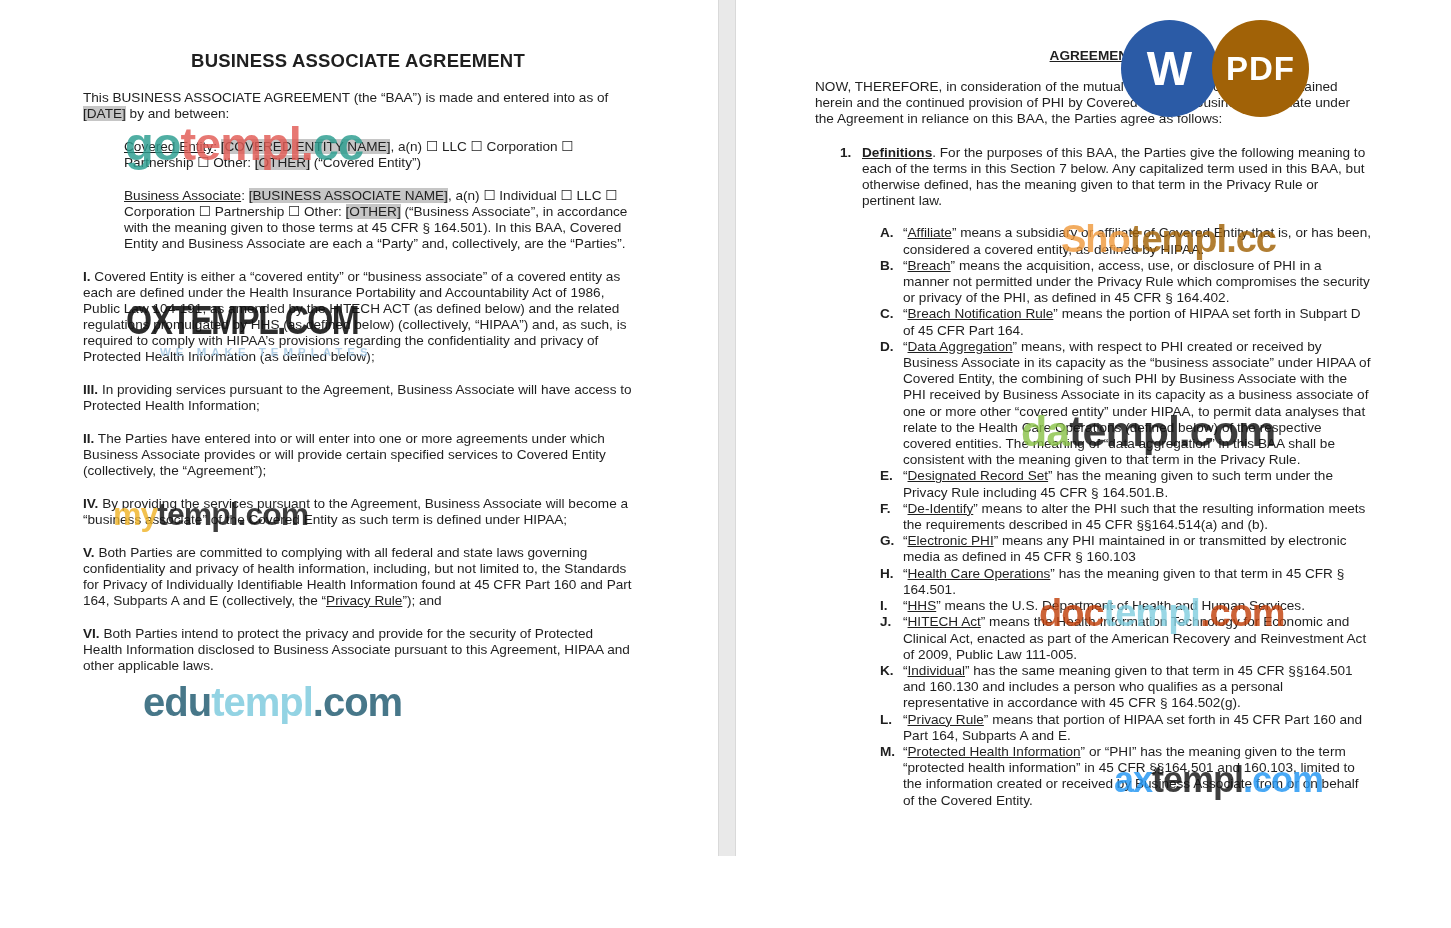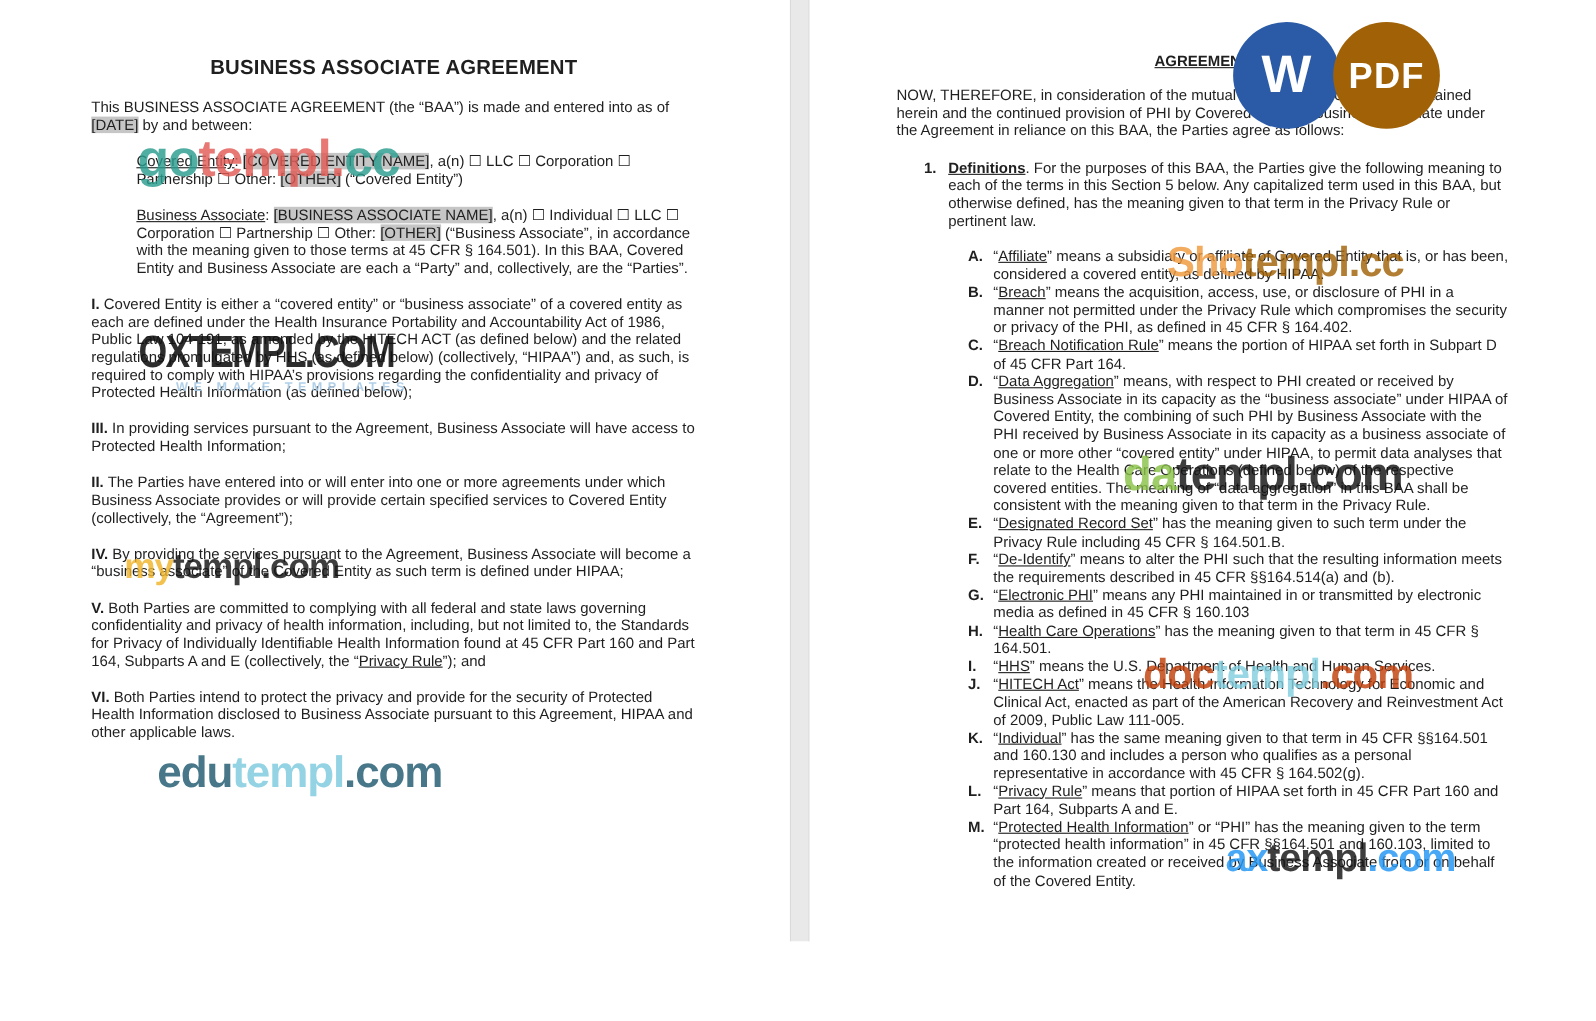--- a/index.html
+++ b/index.html
@@ -106,21 +106,21 @@
   <div class="gutter"></div>
 
   <div class="page page-2">
     <div class="content p2-content">
       <div class="section-heading" style="margin-top:0;margin-bottom:16px;">AGREEMENT</div>
 
       <p class="para">NOW, THEREFORE, in consideration of the mutual promises and covenants contained herein and the continued provision of PHI by Covered Entity to Business Associate under the Agreement in reliance on this BAA, the Parties agree as follows:</p>
 
       <div class="sec1">
         <span class="sec1-num">1.</span>
-        <span><b class="u">Definitions</b><span>. For the purposes of this BAA, the Parties give the following meaning to each of the terms in this Section 5 below. Any capitalized term used in this BAA, but otherwise defined, has the meaning given to that term in the Privacy Rule or pertinent law.</span></span>
+        <span><b class="u">Definitions</b><span>. For the purposes of this BAA, the Parties give the following meaning to each of the terms in this Section 7 below. Any capitalized term used in this BAA, but otherwise defined, has the meaning given to that term in the Privacy Rule or pertinent law.</span></span>
       </div>
 
       <div class="defs">
         <div class="def-item">
             <span class="def-letter">A.</span>
             <span class="def-text"><span>“</span><span class="u">Affiliate</span><span>” means a subsidiary or affiliate of Covered Entity that is, or has been, considered a covered entity, as defined by HIPAA.</span></span>
           </div>
         <div class="def-item">
             <span class="def-letter">B.</span>
             <span class="def-text"><span>“</span><span class="u">Breach</span><span>” means the acquisition, access, use, or disclosure of PHI in a manner not permitted under the Privacy Rule which compromises the security or privacy of the PHI, as defined in 45 CFR § 164.402.</span></span>

